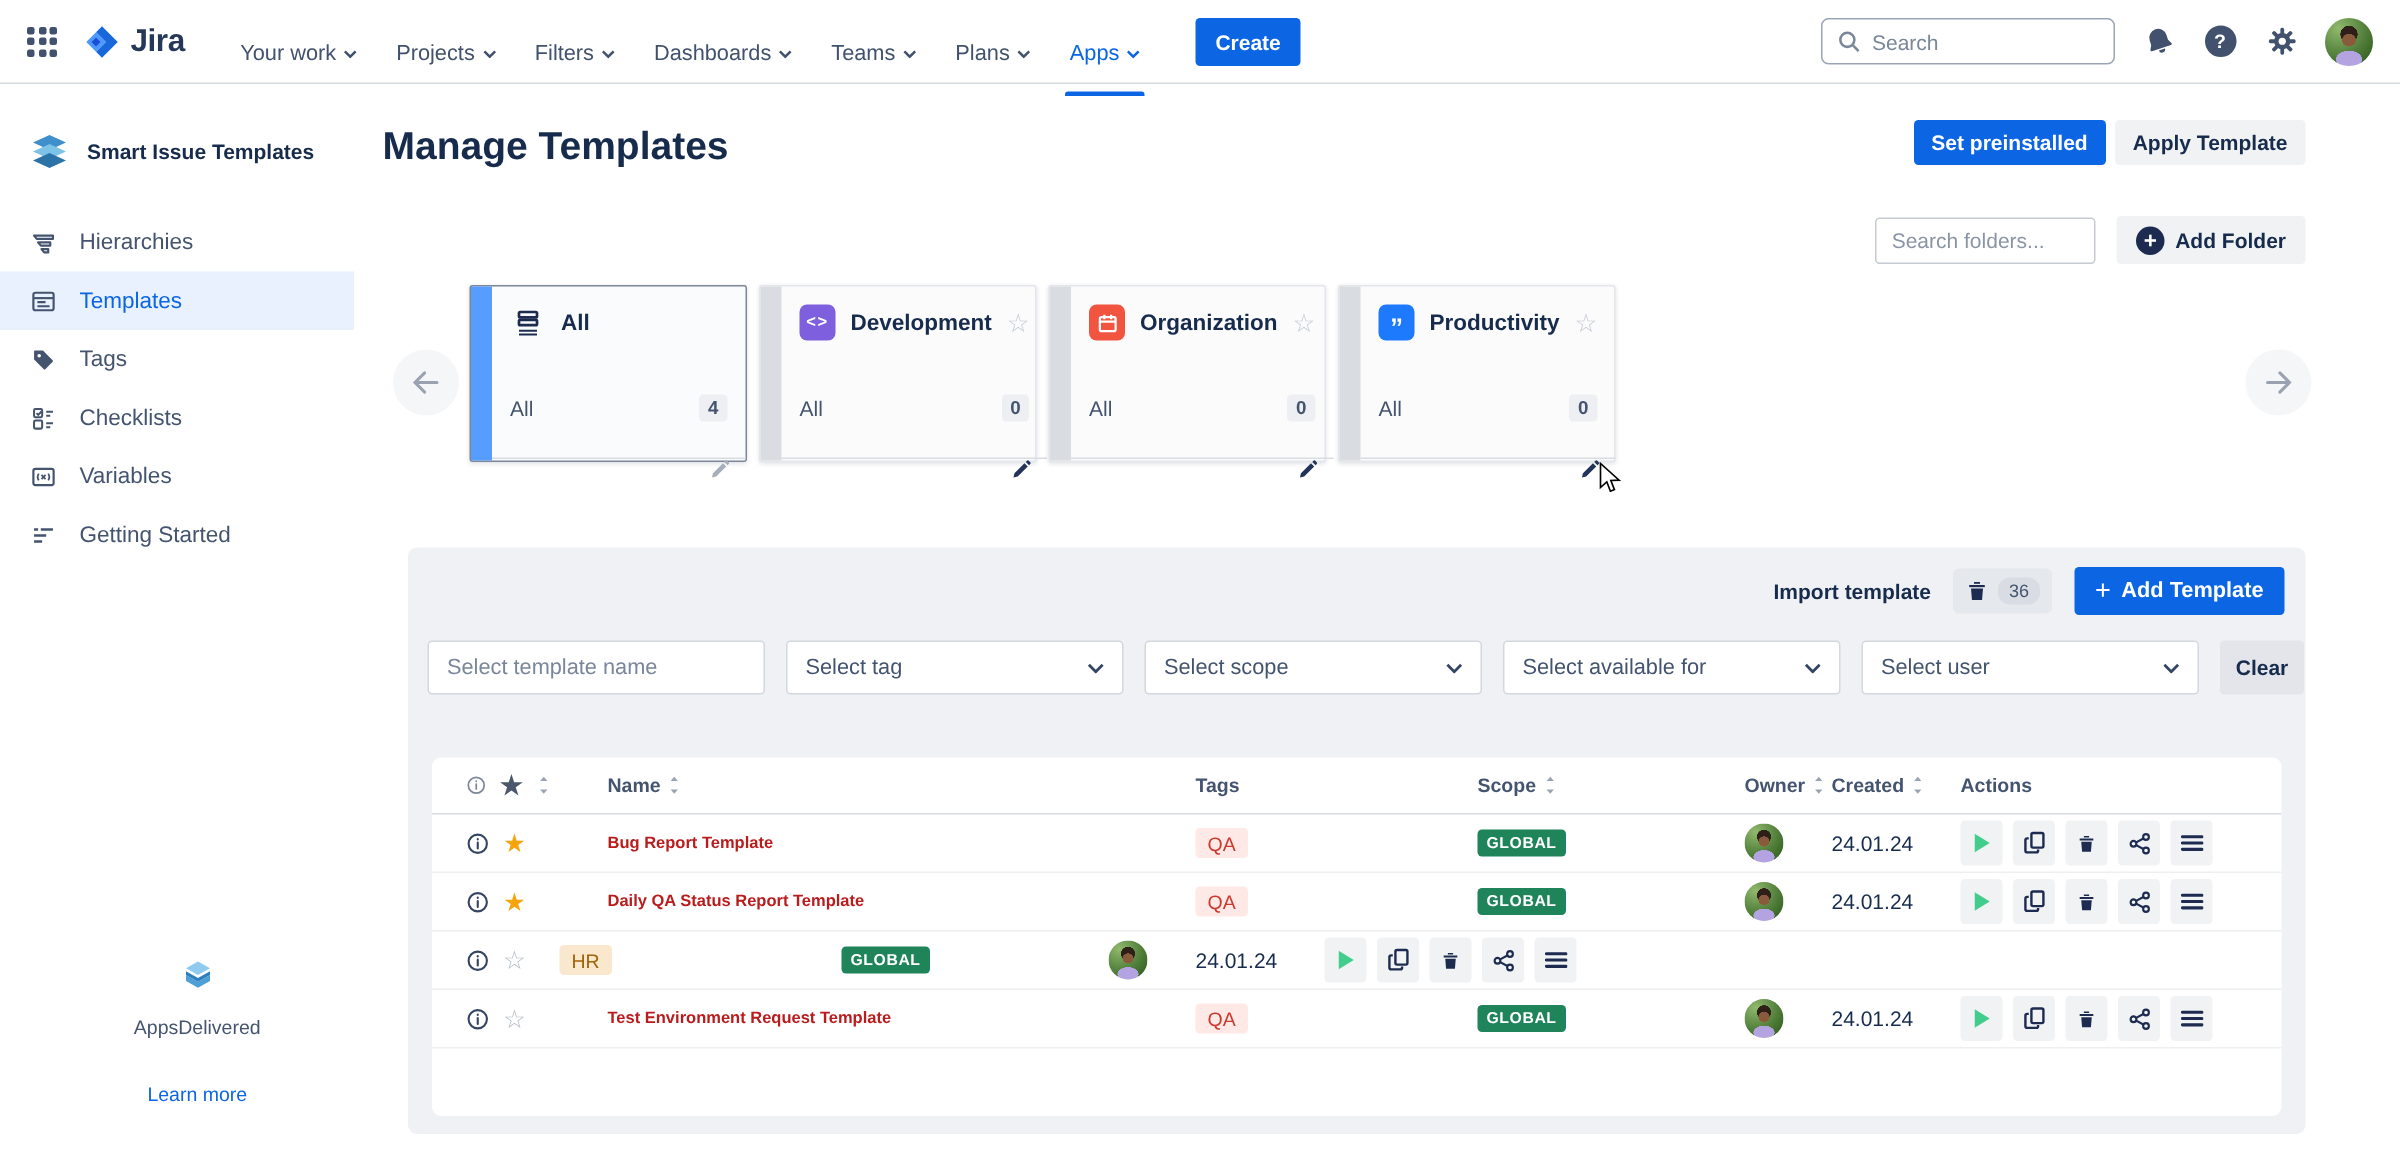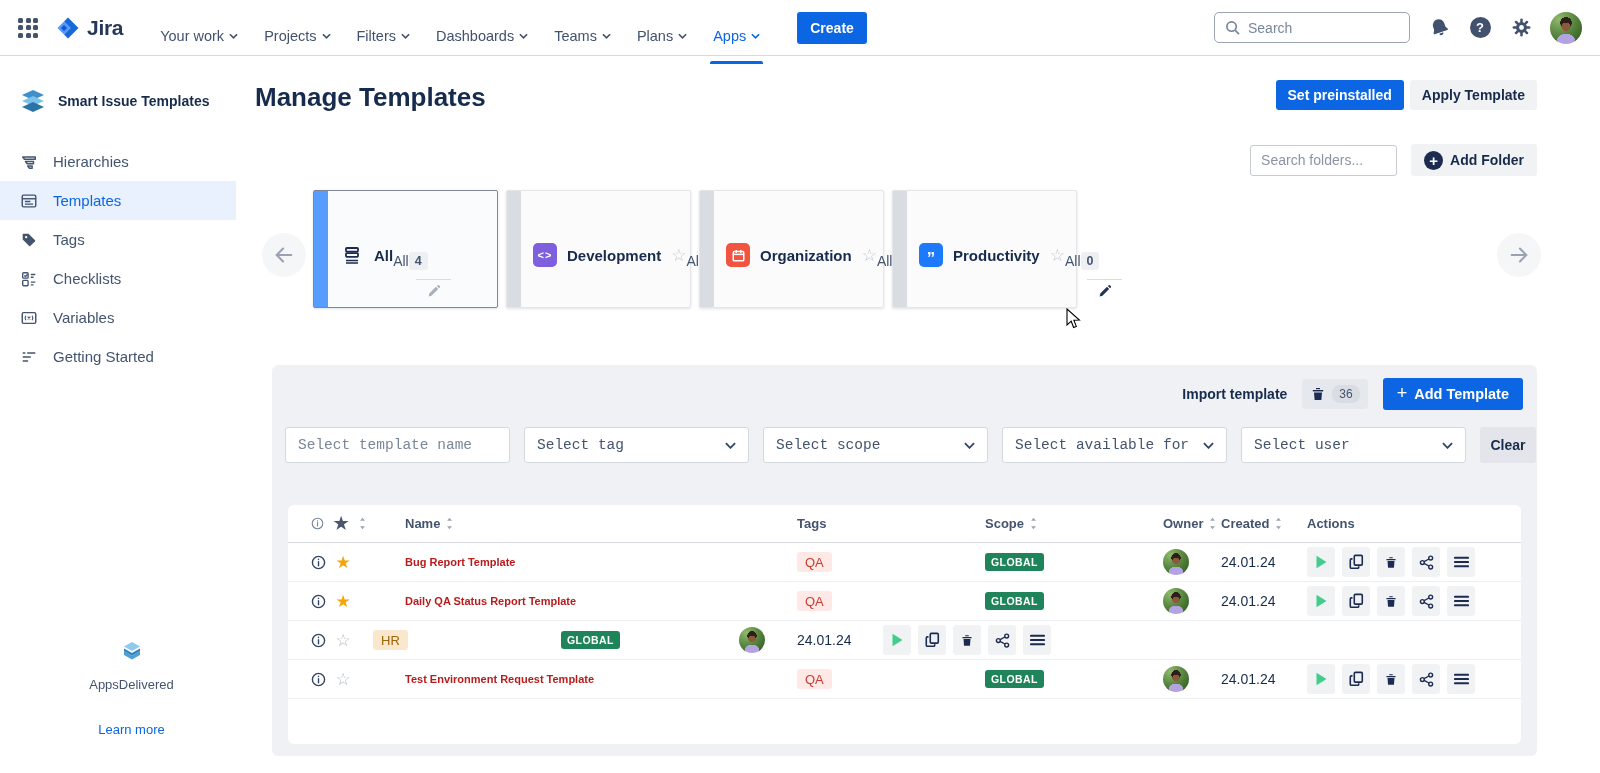--- a/index.html
+++ b/index.html
@@ -72,21 +72,21 @@
   .carousel-arrow { position:absolute; top:177px; width:44px; height:44px; border-radius:50%;
                     background:#F5F6F8; display:flex; align-items:center; justify-content:center; cursor:pointer; }
   .carousel-arrow.left { left:26px; } .carousel-arrow.right { left:1261px; }
 
   .folder-cards { position:absolute; left:77px; top:134px; display:flex; gap:8px; }
   .folder-card { width:185px; height:118px; background:#FBFBFC; border:1px solid #E4E6EA; border-radius:2px;
                  box-shadow:0 1px 3px rgba(9,30,66,.13); display:flex; cursor:pointer; }
   .folder-card.selected { border:1px solid #7D8798; background:#FAFBFC; }
   .fc-strip { flex:0 0 14px; background:#D9DCE0; }
   .folder-card.selected .fc-strip { background:#579DFF; }
-  .fc-body { flex:1; display:flex; flex-direction:row; padding:12px 12px 0 12px; }
+  .fc-body { flex:1; display:flex; flex-direction:column; padding:12px 12px 0 12px;gap:24px; }
   .fc-title-row { display:flex; align-items:center; gap:10px; }
   .fc-icon { width:24px; height:24px; border-radius:5px; display:flex; align-items:center; justify-content:center;
              color:#fff; font-weight:bold; flex:0 0 24px; }
   .fc-icon.plain { background:transparent; color:#1D2B50; }
   .fc-name { font-size:15px; font-weight:bold; color:#172B4D; flex:1; }
   .fc-star { font-size:17px; color:#C3C9D2; line-height:1; }
   .fc-sub { display:flex; align-items:center; justify-content:space-between; margin-top:12px; }
   .fc-sub-label { font-size:14px; color:#44546F; }
   .fc-count { background:#EEEFF2; border-radius:3px; font-size:12.5px; font-weight:bold; color:#44546F; padding:2px 6px; }
   .fc-footer { margin-top:auto; border-top:1px solid #D9DCE1; height:28px; display:flex; align-items:center;
@@ -100,21 +100,21 @@
   .panel-toolbar { position:absolute; top:13px; right:14px; display:flex; align-items:center; gap:15px; }
   .import-label { font-size:14px; font-weight:600; color:#172B4D; cursor:pointer; }
   .trash-btn { background:#E5E8EC; border:none; border-radius:4px; height:30px; padding:0 8px; display:flex;
                align-items:center; gap:6px; cursor:pointer; }
   .trash-count { background:#D9DDE3; border-radius:8px; font-size:12px; color:#44546F; padding:2px 7px; font-weight:500; }
   .btn-addtemplate { height:32px; padding:0 14px; font-size:14.5px; }
   .plus-glyph { font-size:18px; font-weight:500; line-height:1; margin-top:-2px; }
 
   .filters { position:absolute; top:62px; left:13px; display:flex; gap:14px; align-items:center; }
   .filter-input, .filter-select { width:225px; height:36px; background:#fff; border:1px solid #D3D7DE; border-radius:3px;
-               font-size:14.5px; padding:0 12px; font-family:Liberation Mono, monospace; }
+               font-size:14.5px; padding:0 12px; font-family:Liberation Sans, sans-serif; }
   .filter-input { color:#44546F; outline:none; }
   .filter-input::placeholder { color:#7A8699; }
   .filter-select { display:flex; align-items:center; justify-content:space-between; color:#44546F; cursor:pointer; }
   .filter-select svg { width:11px; height:7px; stroke:#344563; }
   .clear-btn { width:56px; height:36px; background:#E3E5EA; }
 
   .table-card { position:absolute; left:16px; top:140px; width:1233px; height:239px; background:#fff; border-radius:6px; overflow:hidden; }
   .t-row { display:flex; align-items:center; height:39px; }
   .t-head { height:38px; border-bottom:1px solid #D7DAE0; color:#44546F; font-size:13px; font-weight:bold; }
   .t-body-row { border-bottom:1px solid #EEEFF2; }

